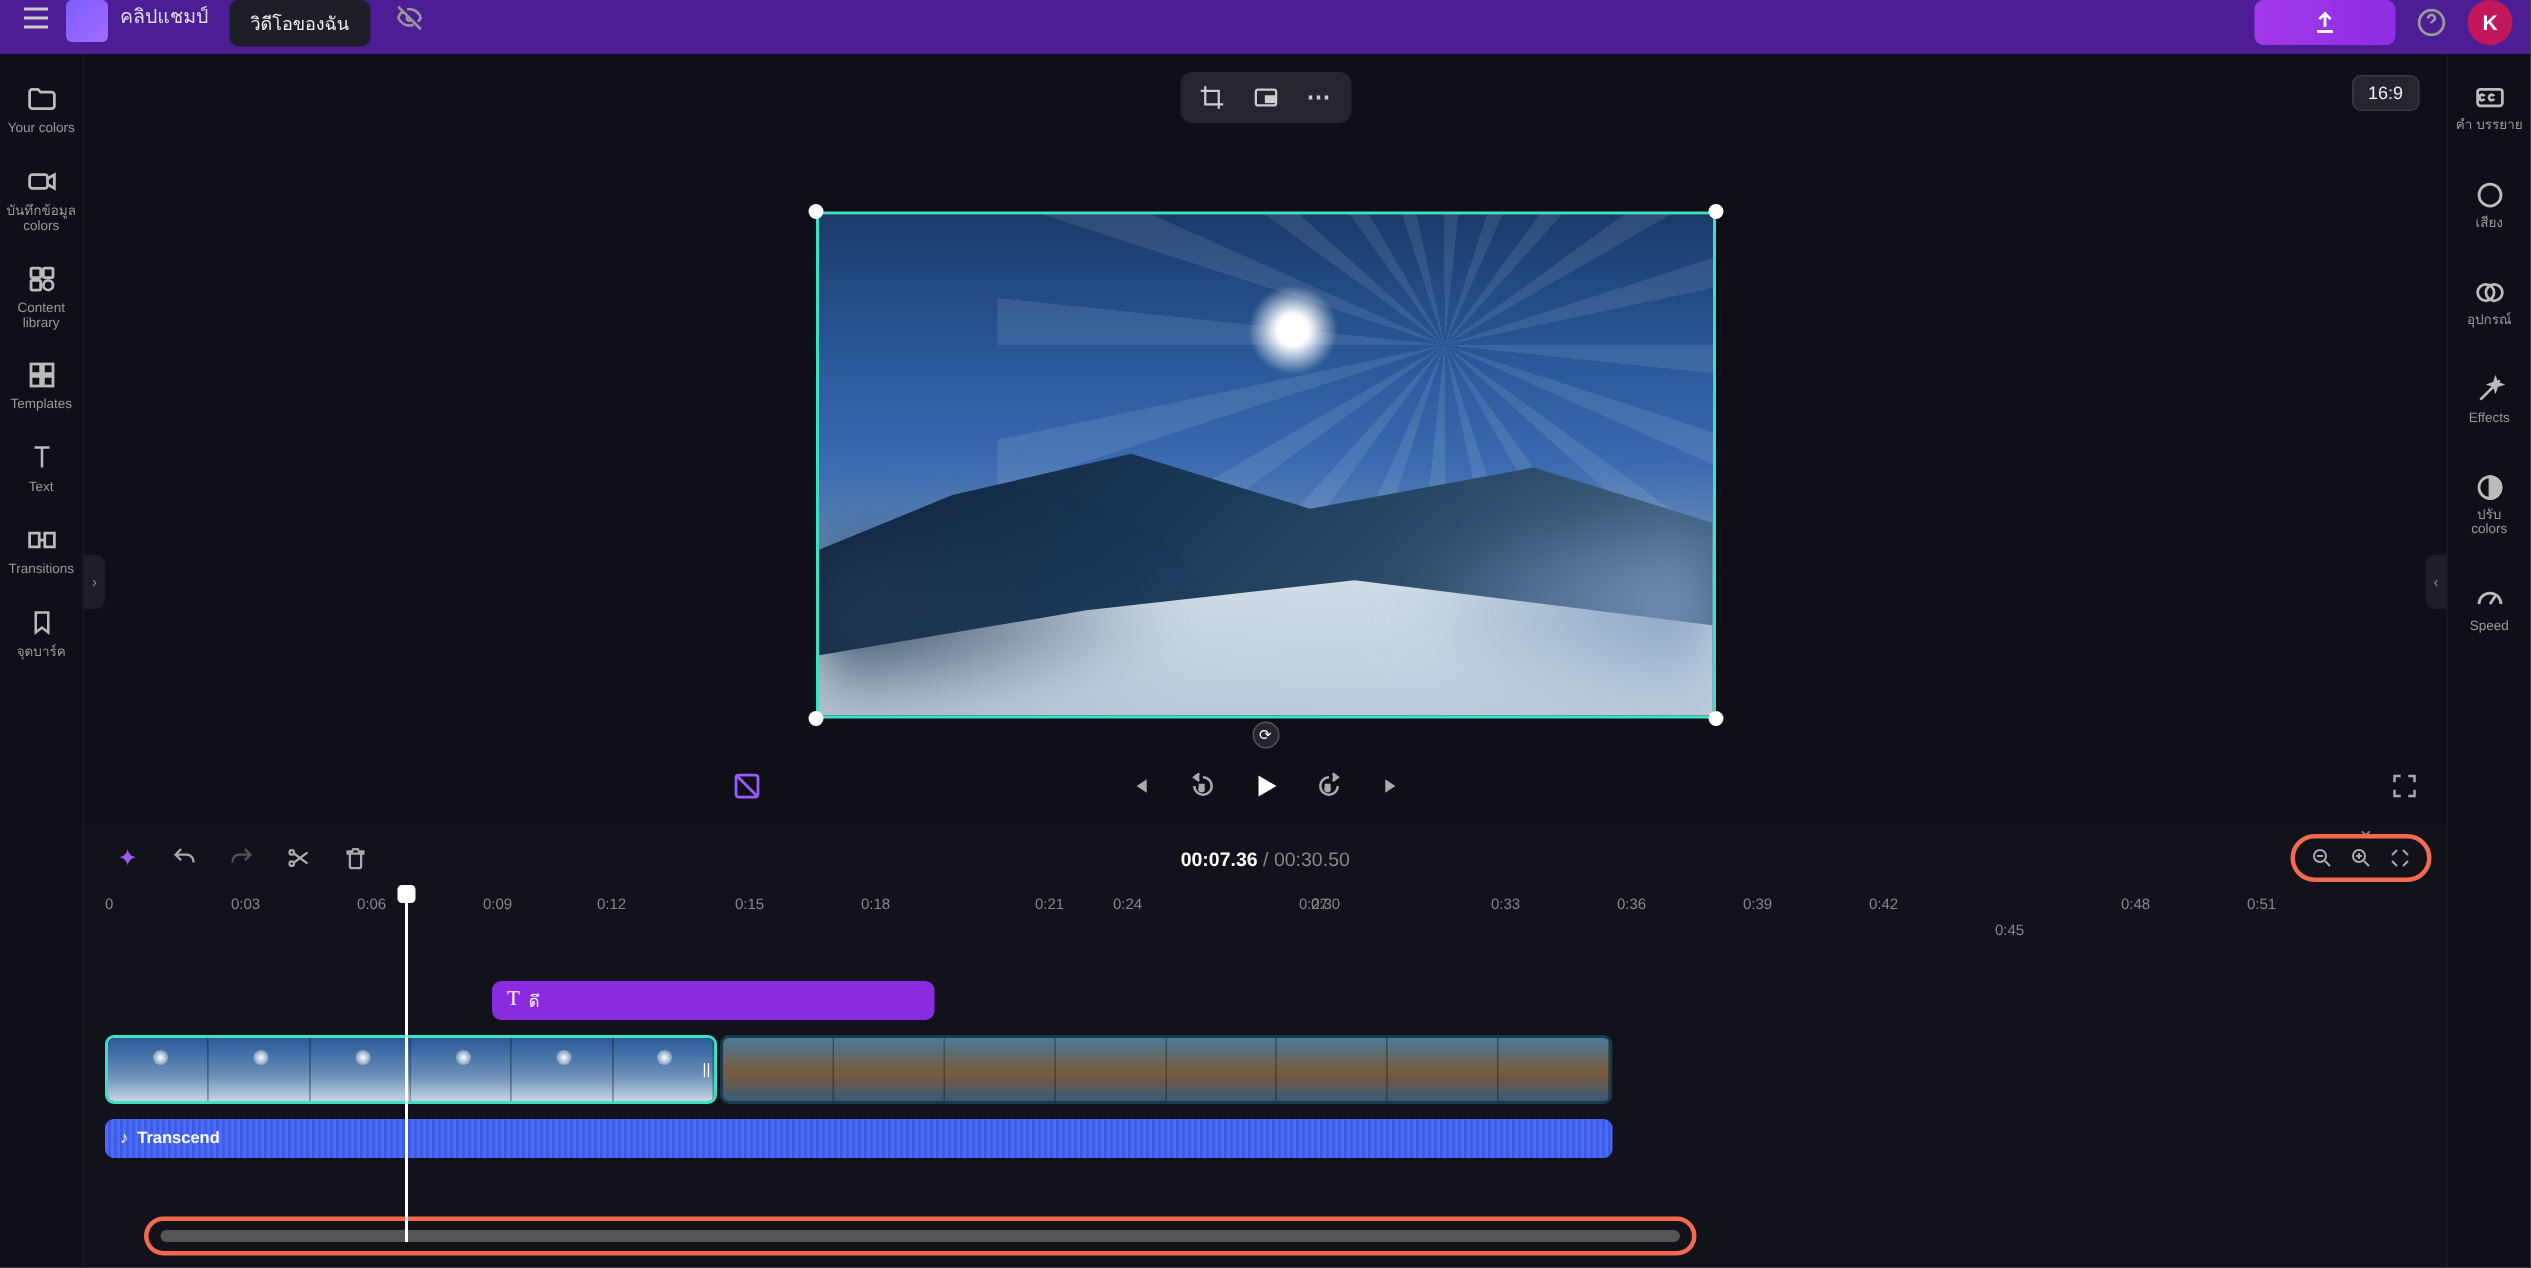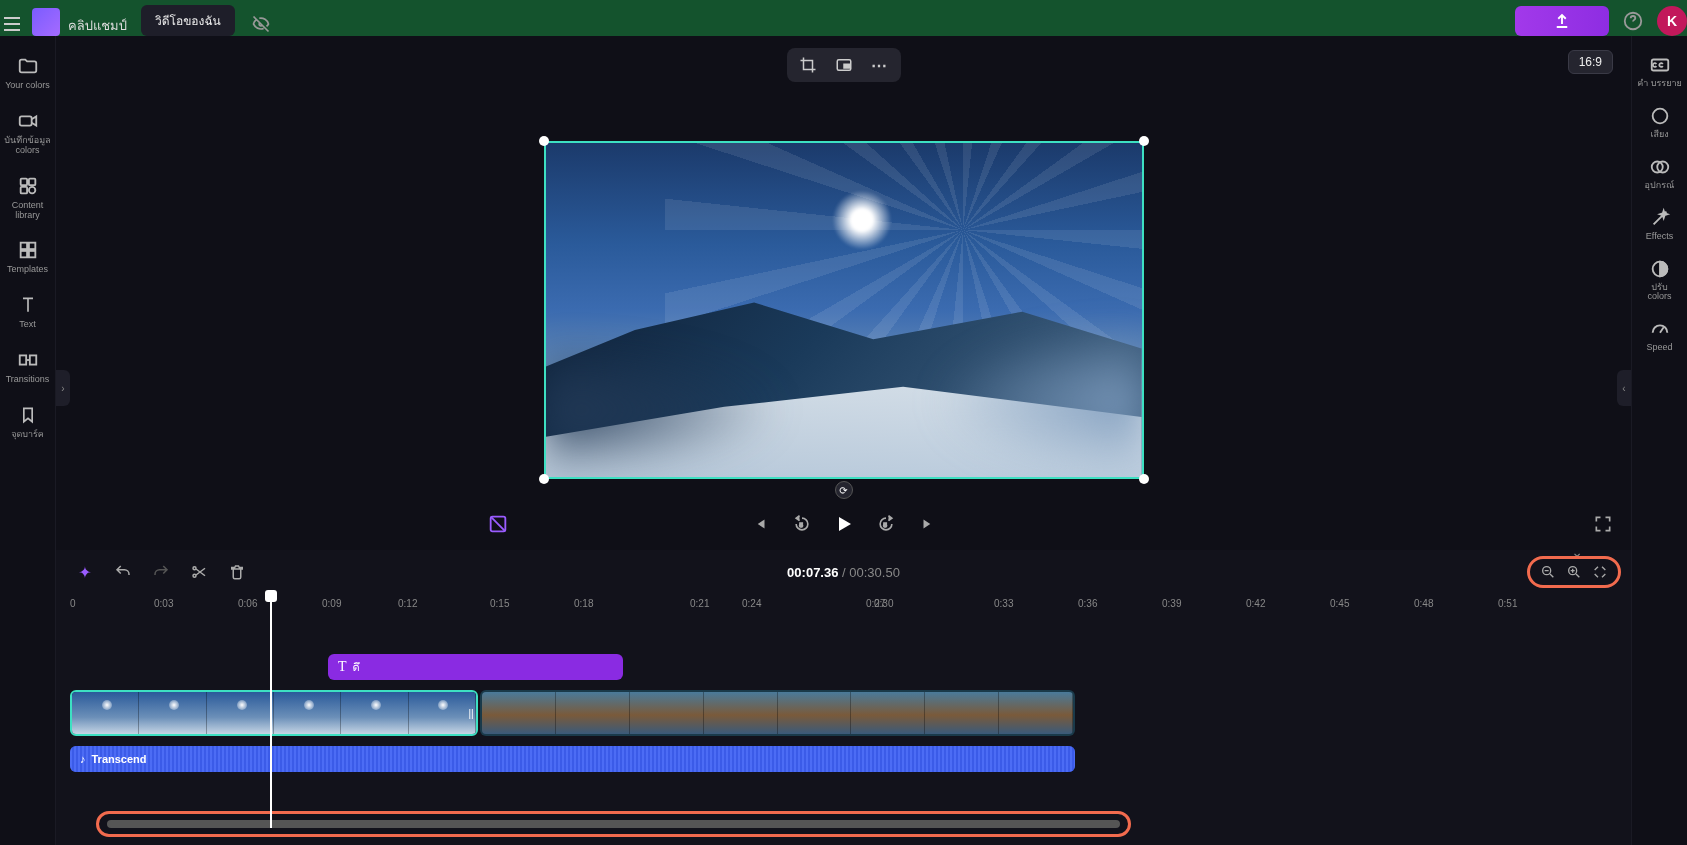--- a/index.html
+++ b/index.html
@@ -1,39 +1,39 @@
 <!DOCTYPE html>
 <html><head>
 <meta charset="utf-8">
 <style>
   * { box-sizing: border-box; margin: 0; padding: 0; font-family: -apple-system, BlinkMacSystemFont, "Segoe UI", sans-serif; }
   body { background: #0f0f17; color: #fff; overflow: hidden; width: 1687px; height: 845px; position: relative; }
 
   
-  .topbar { height: 36px; display: flex; align-items: flex-end; padding: 0 0; gap: 8px; background: #14532d; }
+  .topbar { height: 36px; display: flex; align-items: flex-start; padding: 0 12px; gap: 8px; background: #4c1d95; }
   .hamburger { width: 24px; height: 24px; display:flex; flex-direction:column; justify-content:center; gap:4px; cursor:pointer; padding:0 4px;}
   .hamburger span { height:2px; background:#ccc; display:block;}
   .app-logo { width:28px; height:28px; border-radius:4px; background:linear-gradient(135deg,#7b5cff,#a56bff);}
   .app-name { font-size:13px; color:#ddd; }
   .tab { font-size:12px; padding:6px 14px; border-radius:6px; background:#1e1e29; color:#eee; margin-left:6px;}
   .visibility-icon { width:24px; height:24px; margin-left:6px; display:flex; align-items:center; justify-content:center;}
   .topbar-right { margin-left:auto; display:flex; align-items:center; gap:10px;}
   .export-btn { background:#8e2de2; background:linear-gradient(90deg,#a239ea,#8e2de2); border:none; border-radius:6px; width:94px; height:30px; display:flex; align-items:center; justify-content:center; cursor:pointer;}
   .help-icon { width:28px; height:28px; display:flex; align-items:center; justify-content:center; color:#aaa;}
   .avatar { width:30px; height:30px; border-radius:50%; background:#c2185b; display:flex; align-items:center; justify-content:center; font-size:14px; font-weight:600;}
 
   
   .left-sidebar { position:absolute; left:0; top:36px; bottom:0; width:56px; background:#0f0f17; border-right:1px solid #1a1a24; display:flex; flex-direction:column; align-items:center; padding-top:10px; gap:2px;}
   .ls-item { width:52px; display:flex; flex-direction:column; align-items:center; gap:3px; padding:8px 0; cursor:pointer; color:#bbb;}
   .ls-item .ico { width:24px; height:24px; display:flex; align-items:center; justify-content:center;}
   .ls-item .lbl { font-size:9px; text-align:center; line-height:1.1; color:#999;}
   .ls-expand { position:absolute; top:370px; left:56px; width:14px; height:36px; background:#1e1e29; border-radius:0 6px 6px 0; display:flex; align-items:center; justify-content:center; color:#888; font-size:10px; cursor:pointer;}
 
   
-  .right-sidebar { position:absolute; right:0; top:36px; bottom:0; width:56px; background:#0f0f17; border-left:1px solid #1a1a24; display:flex; flex-direction:column; align-items:center; padding-top:10px; gap:0;}
+  .right-sidebar { position:absolute; right:0; top:36px; bottom:0; width:56px; background:#0f0f17; border-left:1px solid #1a1a24; display:flex; flex-direction:column; align-items:center; padding-top:10px; gap:14px;}
   .rs-item { width:52px; display:flex; flex-direction:column; align-items:center; gap:3px; padding:8px 0; cursor:pointer; color:#bbb;}
   .rs-item .ico { width:22px; height:22px; display:flex; align-items:center; justify-content:center;}
   .rs-item .lbl { font-size:9px; text-align:center; line-height:1.1; color:#999;}
   .rs-expand { position:absolute; top:370px; right:56px; width:14px; height:36px; background:#1e1e29; border-radius:6px 0 0 6px; display:flex; align-items:center; justify-content:center; color:#888; font-size:10px; cursor:pointer;}
 
   
   .main { position:absolute; left:56px; right:56px; top:36px; bottom:0; display:flex; flex-direction:column;}
   .stage-area { flex:1; position:relative; display:flex; align-items:center; justify-content:center;}
   
   .stage-toolbar { position:absolute; top:12px; left:50%; transform:translateX(-50%); display:flex; gap:10px; align-items:center; background:#25252f; border-radius:8px; padding:4px 8px;}
@@ -404,21 +404,21 @@
           <span class="tick" style="left: 420px;">0:15</span>
           <span class="tick" style="left: 504px;">0:18</span>
           <span class="tick" style="left: 620px;">0:21</span>
           <span class="tick" style="left: 672px;">0:24</span>
           <span class="tick" style="left: 756px; padding-left: 40px;">0:27</span>
           <span class="tick" style="left: 804px;">0:30</span>
           <span class="tick" style="left: 924px;">0:33</span>
           <span class="tick" style="left: 1008px;">0:36</span>
           <span class="tick" style="left: 1092px; text-align: center;">0:39</span>
           <span class="tick" style="left: 1176px;">0:42</span>
-          <span class="tick" style="left: 1260px;">0:45</span>
+          <span class="tick" style="left: 1260px; margin-top: 17px;">0:45</span>
           <span class="tick" style="left: 1344px;">0:48</span>
           <span class="tick" style="left: 1428px;">0:51</span>
         </div>
     </div>
 
     <div class="tracks">
       <div class="track-row" style="height:20px;"></div>
       <div class="track-row" style="height:26px;">
         <div class="clip text" style="left:258px; width:295px;">
           <span class="i">T</span>

